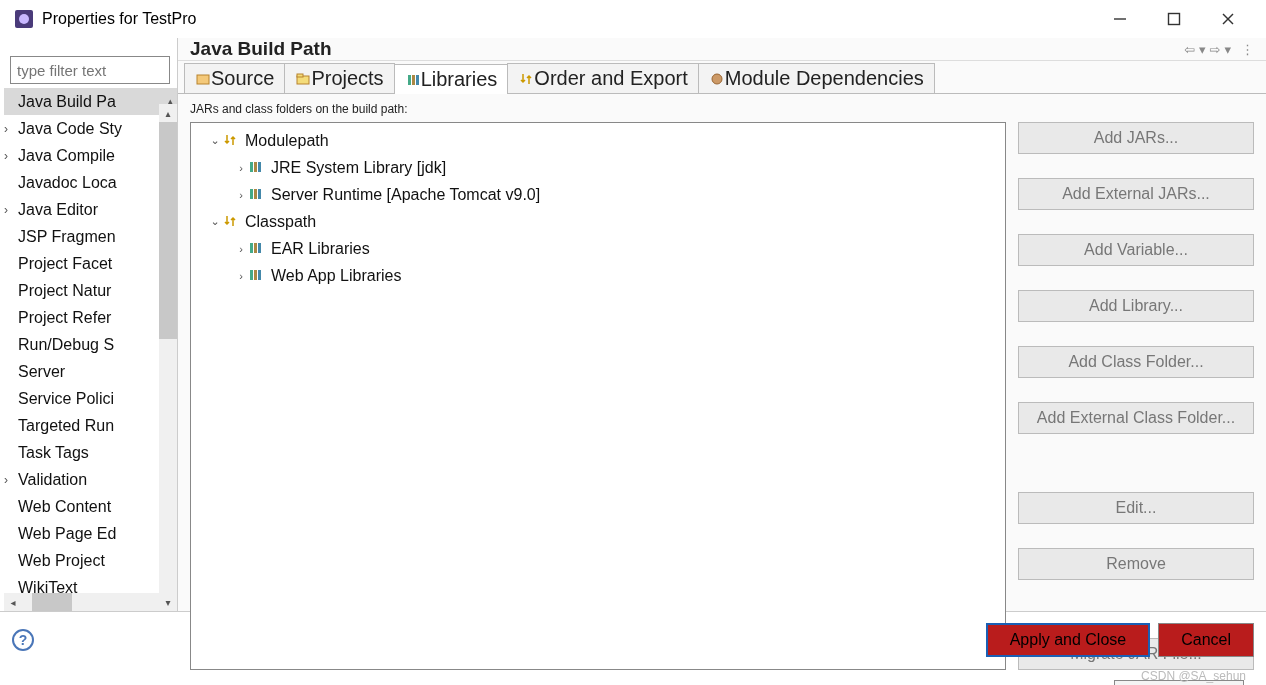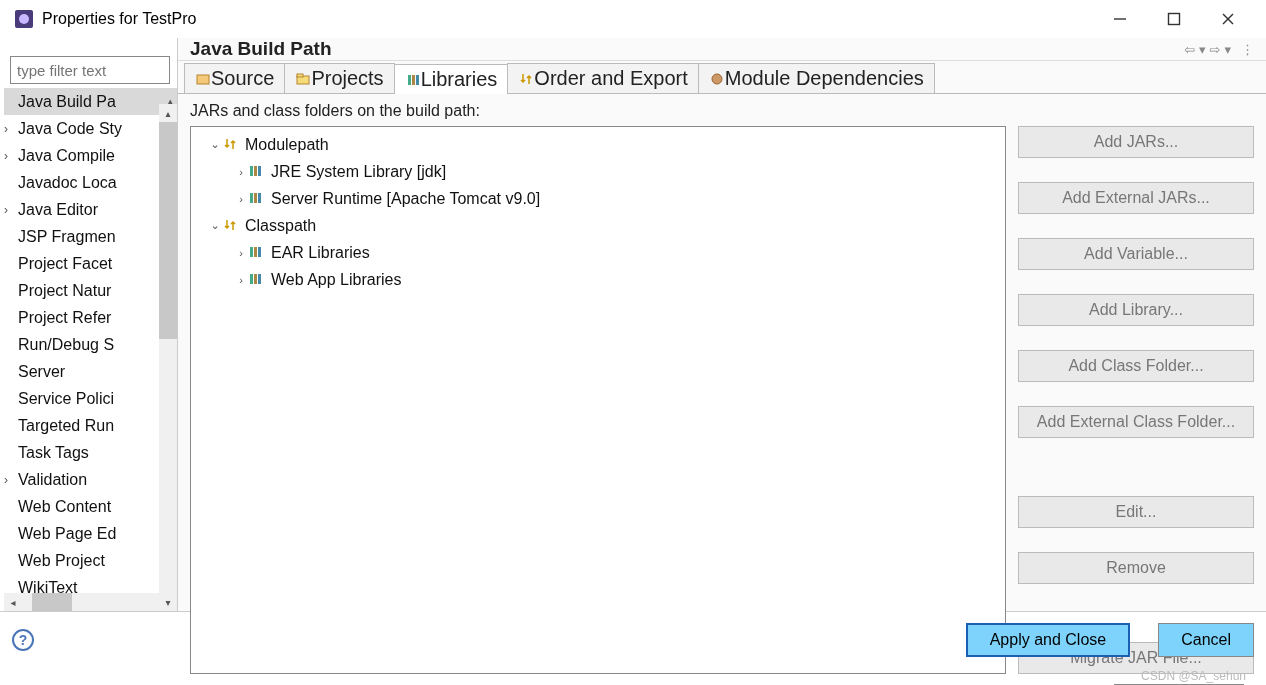--- a/index.html
+++ b/index.html
@@ -34,41 +34,41 @@
 .header-row { height: 50px; display: flex; align-items: center; padding: 0 12px; border-bottom: 1px solid #ddd; }
 .page-title { font-size: 19px; font-weight: 600; color: #222; flex: 1; }
 .header-icons { display: flex; gap: 4px; color: #888; font-size: 13px; align-items:center; }
 
 .tabs { display: flex; height: 34px; align-items: flex-end; padding-left: 6px; border-bottom: 1px solid #bbb; margin-top: 2px; }
 .tab { height: 30px; border: 1px solid #bbb; border-bottom: none; background: #f3f3f3; padding: 12px 10px; font-size: 20px; display: flex; align-items: center; margin-right: -1px; color: #222; }
 .tab.active { background: #fff; position: relative; top: 1px; }
 .tab .icon { width: 16px; height: 16px; display:inline-flex; align-items:center; justify-content:center; }
 
 .body-area { flex: 1; padding: 8px 12px 12px 12px; display: flex; flex-direction: column; }
-.desc { font-size: 16px; color: #222; margin-bottom: 6px; }
+.desc { font-size: 12px; color: #222; margin-bottom: 6px; }
 .tree-and-buttons { flex: 1; display: flex; gap: 12px; }
 .tree { flex: 1; border: 1px solid #888; background: #fff; padding: 4px 6px; font-size: 16px; color: #111; overflow: hidden; }
 .tree-row { height: 27px; display: flex; align-items: center; }
 .tree-row .chev { width: 16px; color: #555; font-size: 11px; text-align:center; }
 .tree-row.indent1 { padding-left: 10px; }
 .tree-row.indent2 { padding-left: 36px; }
 .lib-icon { width:16px; height:16px; display:inline-flex; margin-right:6px; }
 
 .btn-col { width: 236px; display: flex; flex-direction: column; gap: 24px; }
 .btn { height: 32px; background: #e9e9e9; border: 1px solid #bbb; color: #777; font-size: 16px; display:flex; align-items:center; justify-content:center; white-space:nowrap; padding:0 6px; }
 .btn-col .spacer { height: 10px; }
 
 .apply-row { display: flex; justify-content: flex-end; padding: 10px 10px 0 0; }
 .apply-btn { width: 130px; height: 34px; border: 1px solid #888; background: #f4f4f4; font-size: 16px; }
 
 
 .footer { height: 56px; display: flex; align-items: center; padding: 0 12px; }
 .help-icon { width: 22px; height: 22px; border: 2px solid #4a76b8; border-radius: 50%; color: #4a76b8; display:flex; align-items:center; justify-content:center; font-size:14px; font-weight:bold; }
 .footer-spacer { flex: 1; }
-.footer .fbtn { height: 34px; padding: 0 22px; border: 1px solid #888; background: #7dd3fc; font-size: 16px; margin-left: 28px; }
+.footer .fbtn { height: 34px; padding: 0 22px; border: 1px solid #888; background: #b91c1c; font-size: 16px; margin-left: 8px; }
 .footer .fbtn.primary { border: 2px solid #1a5fb4; }
 
 .watermark { position: absolute; right: 20px; bottom: 2px; font-size: 12px; color: #bbb; }
 </style>
 </head>
 <body>
 
 <div class="titlebar">
   <span class="app-icon">
     <svg viewBox="0 0 24 24" width="24" height="24">

